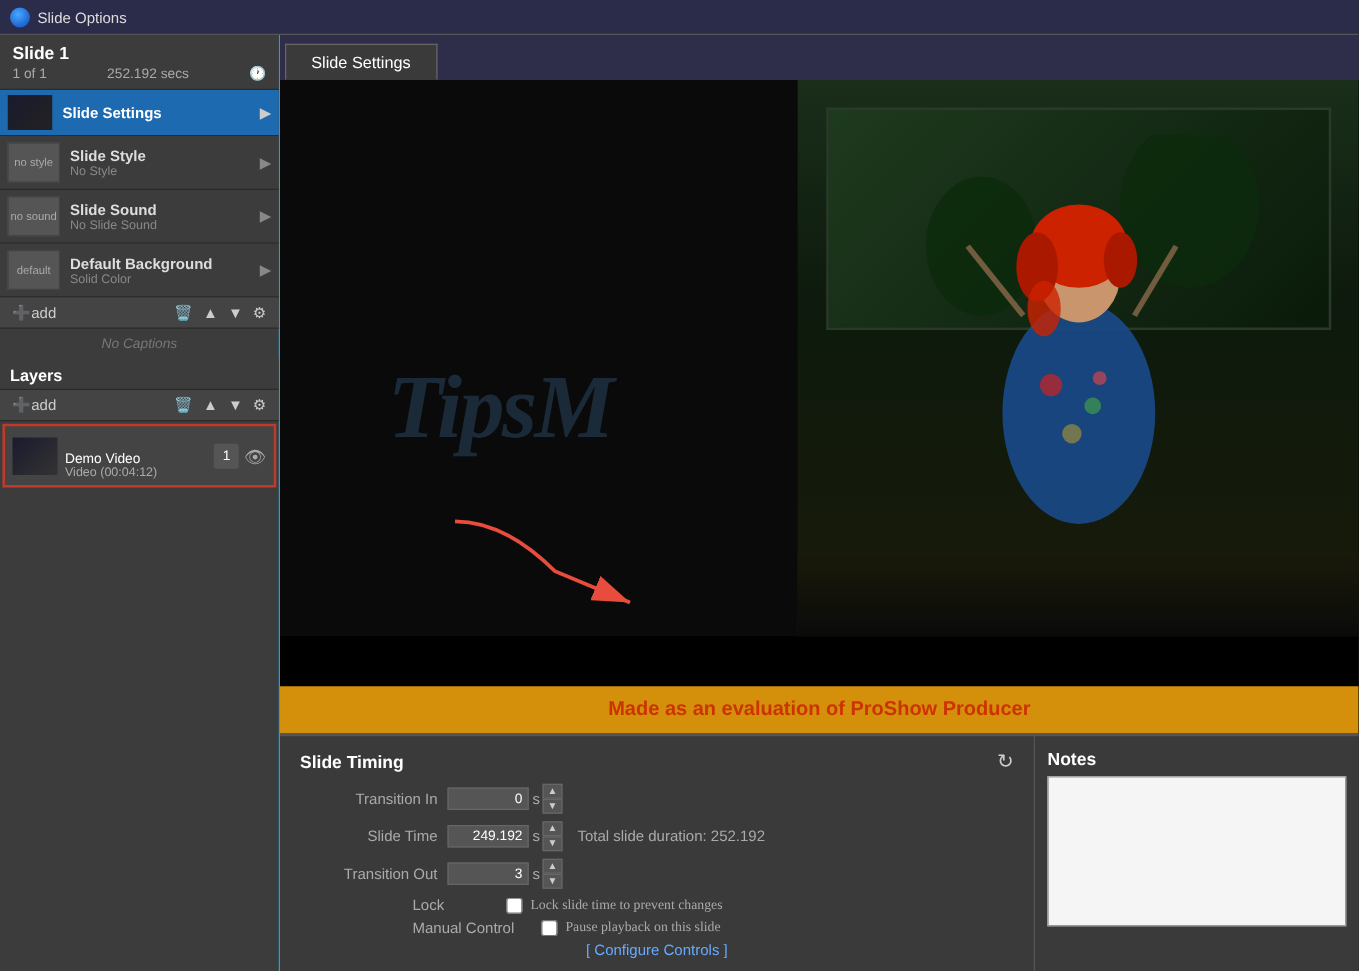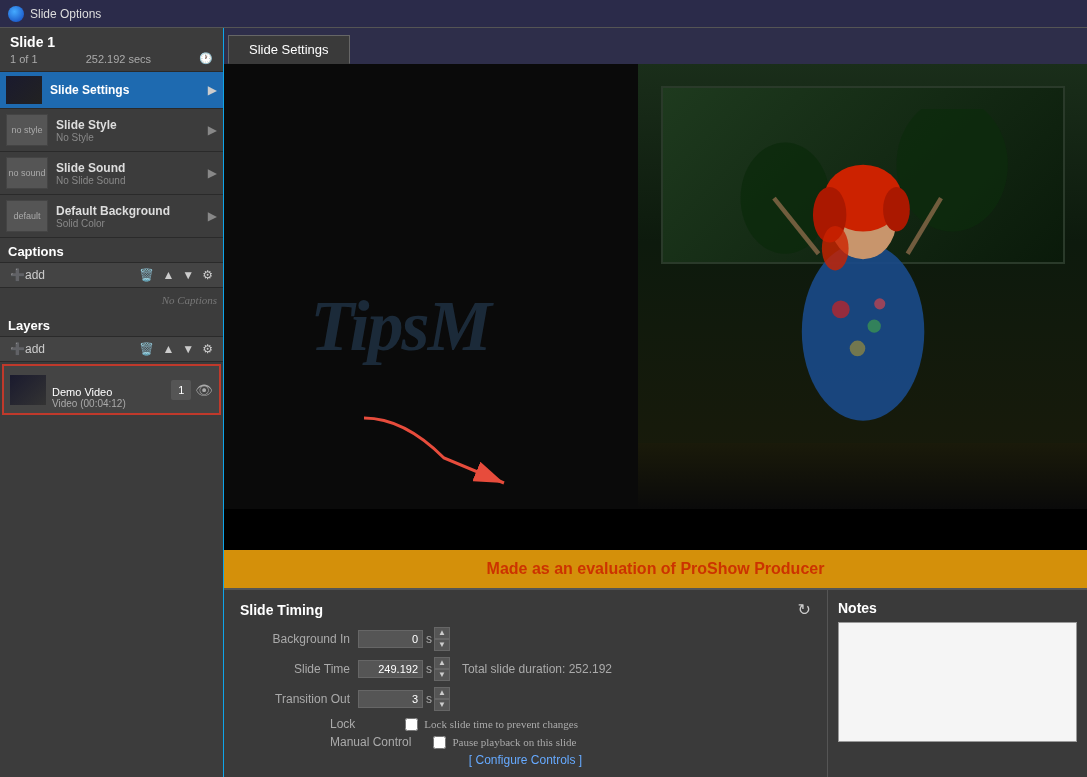--- a/index.html
+++ b/index.html
@@ -50,21 +50,21 @@
     .section-header { padding: 6px 8px 3px; background: #3c3c3c; border-bottom: 1px solid #2a2a2a; }
     .section-title { font-size: 13px; color: #fff; font-weight: bold; }
     .toolbar-row {
       display: flex; align-items: center; padding: 3px 6px; background: #444; border-bottom: 1px solid #2a2a2a;
     }
     .toolbar-btn {
       background: none; border: none; cursor: pointer; color: #ccc; font-size: 12px; padding: 2px 4px;
       display: flex; align-items: center;
     }
     .toolbar-spacer { flex: 1; }
-    .no-items { text-align: right; padding: 6px; color: #777; font-style: italic; font-size: 11px; font-family: Liberation Serif, serif; }
+    .no-items { text-align: center; padding: 6px; color: #777; font-style: italic; font-size: 11px; }
 
     
     .layer-item {
       display: flex; align-items: center; padding: 4px 6px; background: #444;
       border: 2px solid #c0392b; cursor: pointer; margin: 2px;
     }
     .layer-thumb { width: 36px; height: 30px; background: #222; margin-right: 6px; flex-shrink: 0; }
     .layer-info { flex: 1; }
     .layer-name { color: #fff; font-size: 11px; font-weight: normal; margin-top: 16px; }
     .layer-sub { color: #aaa; font-size: 10px; }
@@ -189,23 +189,20 @@
       <div class="menu-badge">
         <span>default</span>
       </div>
       <div class="menu-item-content">
         <div class="menu-item-title">Default Background</div>
         <div class="menu-item-sub">Solid Color</div>
       </div>
       <span class="menu-chevron">▶</span>
     </div>
 
-    <div class="section-header">
-      <span class="section-title">Captions</span>
-    </div>
     <div class="toolbar-row">
       <button class="toolbar-btn">
         <span>➕</span>
         <span>add</span>
       </button>
       <div class="toolbar-spacer"></div>
       <button class="toolbar-btn">🗑️</button>
       <button class="toolbar-btn">▲</button>
       <button class="toolbar-btn">▼</button>
       <button class="toolbar-btn">⚙</button>
@@ -304,21 +301,21 @@
     <div class="bottom-panel">
       <div class="bottom-layout">
 
         <div class="timing-section">
           <div class="timing-header">
             <span class="timing-title">Slide Timing</span>
             <button class="refresh-btn">↻</button>
           </div>
 
           <div class="timing-row">
-            <span class="timing-label">Background In</span>
+            <span class="timing-label">Transition In</span>
             <input class="timing-input" type="text" value="0" style="">
             <span class="timing-unit">s</span>
             <div class="timing-arrows">
               <button class="t-arrow">▲</button>
               <button class="t-arrow">▼</button>
             </div>
           </div>
 
           <div class="timing-row">
             <span class="timing-label">Slide Time</span>

